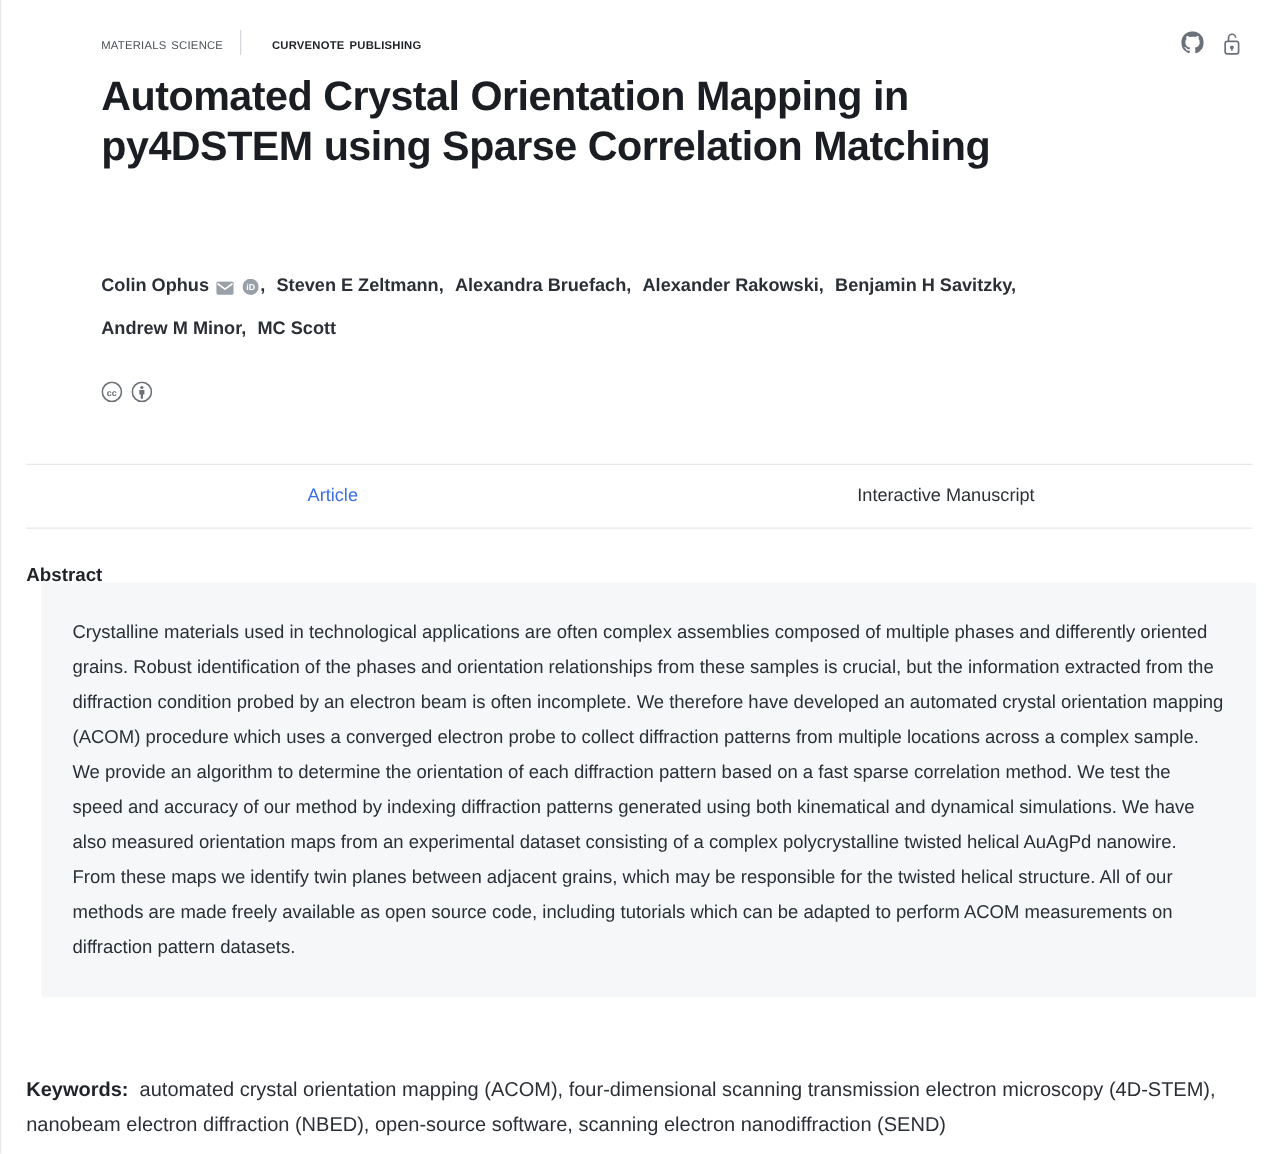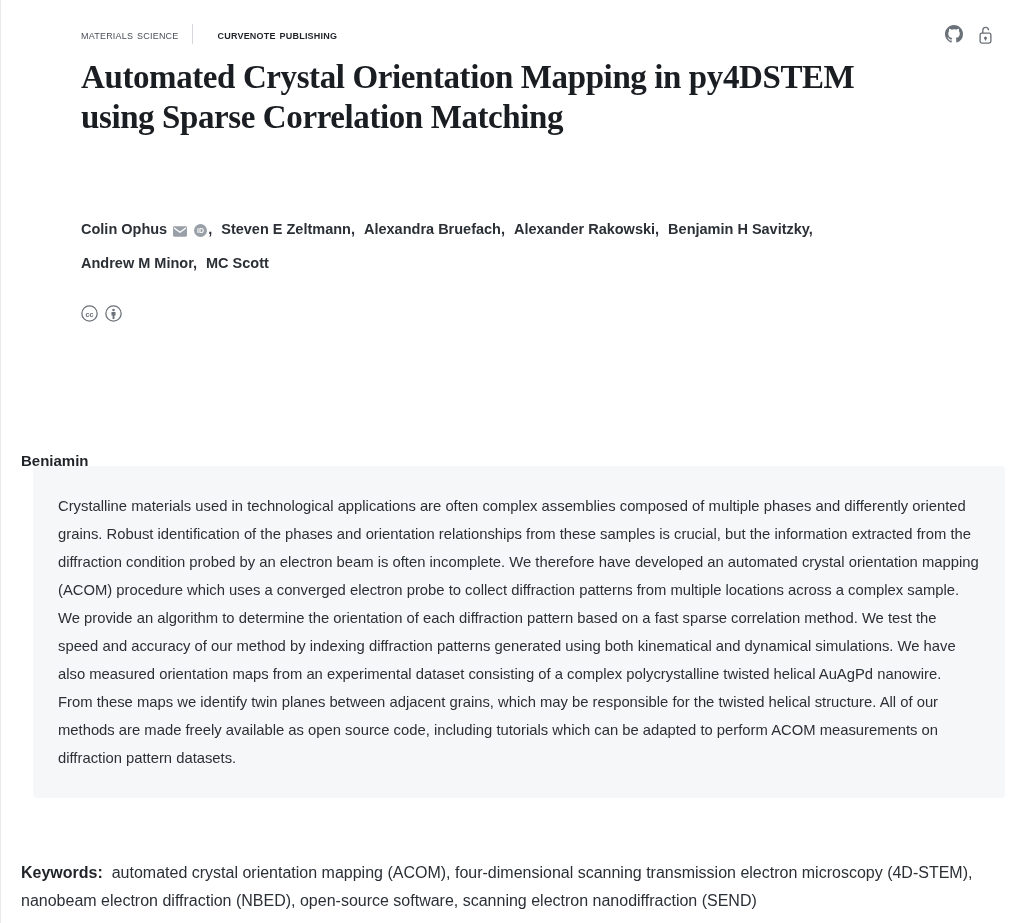--- a/index.html
+++ b/index.html
@@ -67,21 +67,20 @@
     position: absolute;
     left: 80px;
     top: 57px;
     width: 790px;
     font-size: 33px;
     line-height: 40px;
     font-weight: 700;
     letter-spacing: -0.4px;
     color: #1a1d21;
     margin: 0;
-    font-family: Liberation Serif, serif;
   }
 
   
   .authors {
     position: absolute;
     left: 80px;
     top: 214px;
     width: 800px;
     font-size: 14.5px;
     line-height: 31px;
@@ -242,21 +241,25 @@
       <a href="#" title="Attribution">
         <svg width="17" height="17" viewBox="0 0 20 20" aria-hidden="true">
           <circle cx="10" cy="10" r="9" fill="none" stroke="#6b7178" stroke-width="1.5"></circle>
           <circle cx="10" cy="5.9" r="1.5" fill="#6b7178"></circle>
           <path d="M7.6 8.3h4.8v4.1h-1.3v4.1H8.9v-4.1H7.6z" fill="#6b7178"></path>
         </svg>
       </a>
     </span>
   </div>
 
-
-  <div class="abstract-heading">Benjamin</div>
+  <div class="tabs-wrap">
+    <button class="tab active">Article</button>
+    <button class="tab inactive">Interactive Manuscript</button>
+  </div>
+
+  <div class="abstract-heading">Abstract</div>
   <div class="abstract-box">
     <p class="abstract-text">Crystalline materials used in technological applications are often complex assemblies composed of multiple phases and differently oriented grains. Robust identification of the phases and orientation relationships from these samples is crucial, but the information extracted from the diffraction condition probed by an electron beam is often incomplete. We therefore have developed an automated crystal orientation mapping (ACOM) procedure which uses a converged electron probe to collect diffraction patterns from multiple locations across a complex sample. We provide an algorithm to determine the orientation of each diffraction pattern based on a fast sparse correlation method. We test the speed and accuracy of our method by indexing diffraction patterns generated using both kinematical and dynamical simulations. We have also measured orientation maps from an experimental dataset consisting of a complex polycrystalline twisted helical AuAgPd nanowire. From these maps we identify twin planes between adjacent grains, which may be responsible for the twisted helical structure. All of our methods are made freely available as open source code, including tutorials which can be adapted to perform ACOM measurements on diffraction pattern datasets.</p>
   </div>
 
   <div class="keywords"><span class="keywords-label">Keywords:</span>&nbsp;&nbsp;<span class="keywords-values">automated crystal orientation mapping (ACOM), four-dimensional scanning transmission electron microscopy (4D-STEM), nanobeam electron diffraction (NBED), open-source software, scanning electron nanodiffraction (SEND)</span></div>
 
 </div>
 
 </body></html>

